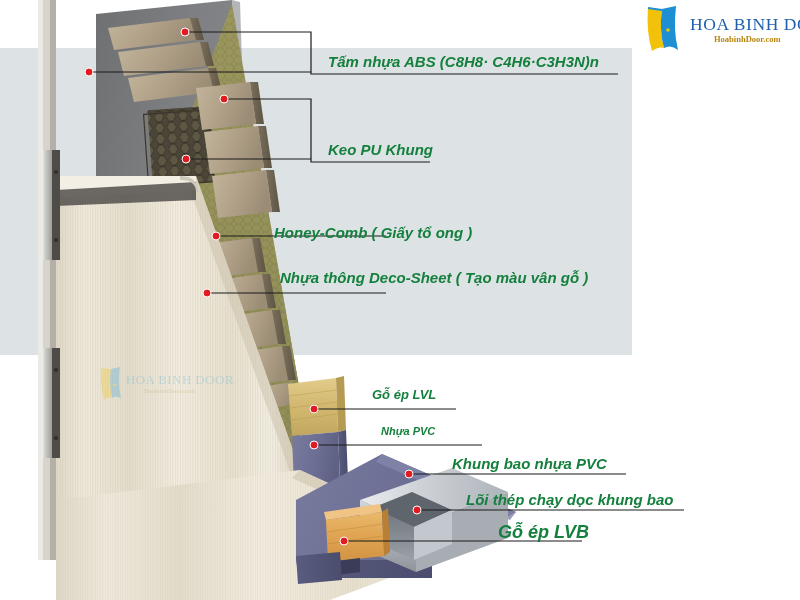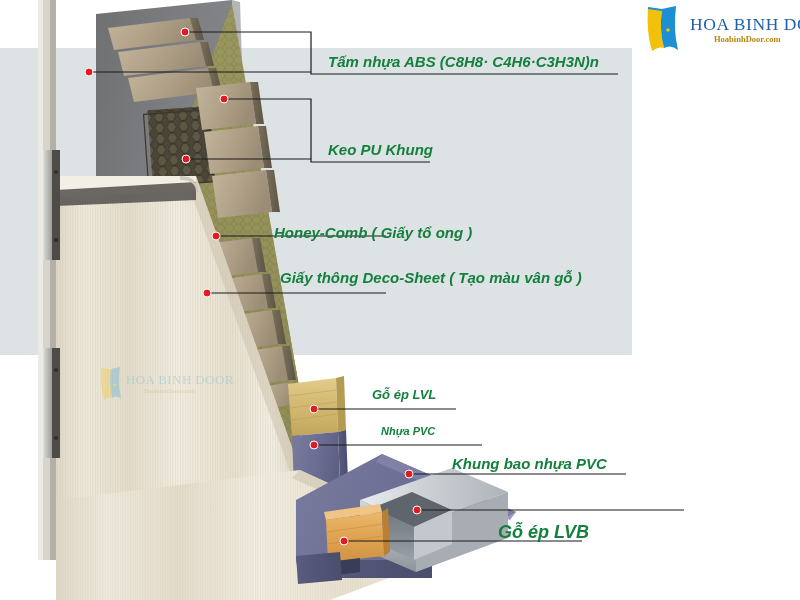--- a/index.html
+++ b/index.html
@@ -385,28 +385,29 @@
       <circle cx="344" cy="541" r="4"></circle>
     </g>
   </svg>
 
   <div class="callout" style="left:328px; top:54px; font-size:15px;">Tấm nhựa ABS (C8H8· C4H6·C3H3N)n</div>
 
   <div class="callout" style="left:328px; top:142px; font-size:15px;">Keo PU Khung</div>
 
   <div class="callout" style="left:274px; top:225px; font-size:15px;">Honey-Comb ( Giấy tổ ong )</div>
 
-  <div class="callout" style="left:280px; top:270px; font-size:15px;">Giấy thông Deco-Sheet ( Tạo màu vân gỗ )</div>
+  <div class="callout" style="left:280px; top:270px; font-size:15px;">Nhựa thông Deco-Sheet ( Tạo màu vân gỗ )</div>
 
   <div class="callout" style="left:372px; top:388px; font-size:13px;">Gỗ ép LVL</div>
 
   <div class="callout" style="left:381px; top:426px; font-size:11px;">Nhựa PVC</div>
 
   <div class="callout" style="left:452px; top:456px; font-size:15px;text-align:right;">Khung bao nhựa PVC</div>
 
+  <div class="callout" style="left:466px; top:492px; font-size:15px;">Lõi thép chạy dọc khung bao</div>
 
   <div class="callout" style="left:498px; top:523px; font-size:18px;">Gỗ ép LVB</div>
 
   <div class="watermark">
     <svg class="wm-mark" viewBox="0 0 30 38">
       <path d="M5 3 Q4 20 8 35 Q13 31 16 33 Q13 18 15 4 Z" fill="#f2c20a" opacity="0.75"></path>
       <path d="M15 4 Q13 18 16 33 Q21 30 25 34 Q22 18 24 2 Z" fill="#3aa0d6" opacity="0.8"></path>
       <circle cx="19" cy="20" r="1.4" fill="#f2c20a"></circle>
     </svg>
     <div class="wm-text">HOA BINH DOOR</div>

